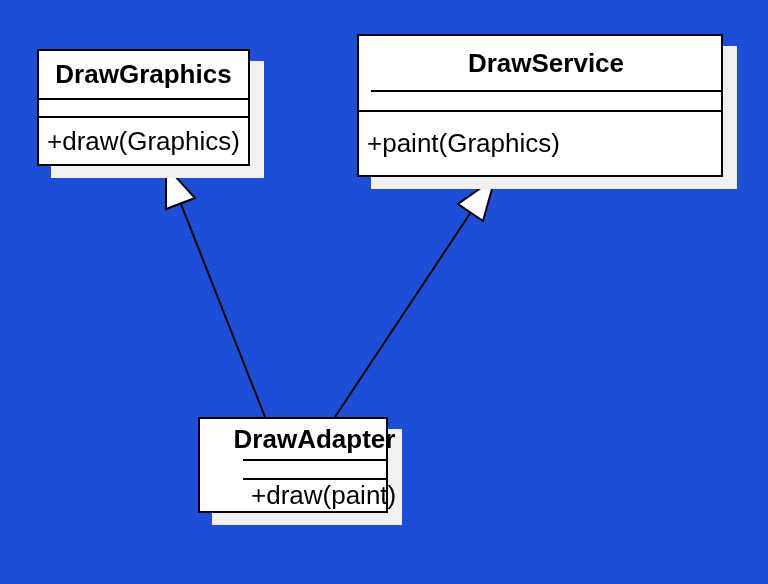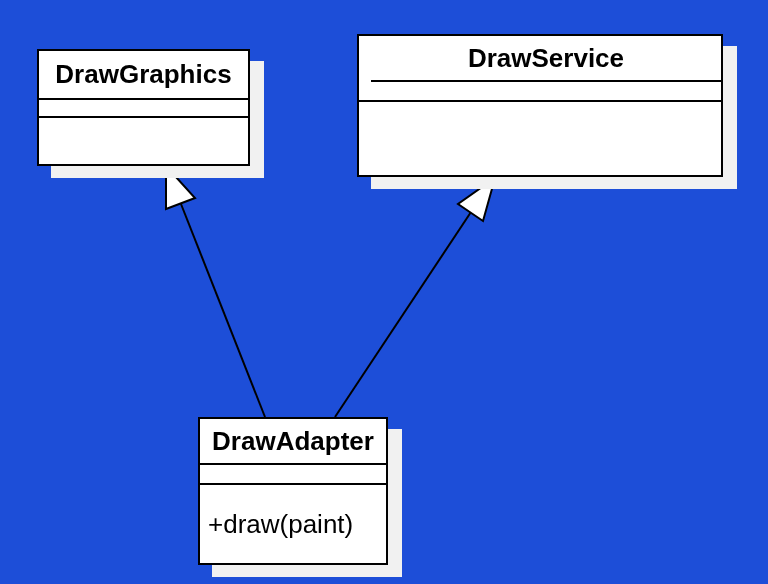--- a/index.html
+++ b/index.html
@@ -56,24 +56,24 @@
     font-size: 26px;
     line-height: 31px;
     white-space: nowrap;
   }
   
   #box-drawgraphics { left: 37px; top: 49px; width: 213px; height: 117px; }
   #box-drawgraphics .class-title { height: 49px; }
   #box-drawgraphics .class-attrs { height: 18px; }
   
   #box-drawservice { left: 357px; top: 34px; width: 366px; height: 143px; }
-  #box-drawservice .class-title { height: 46px; margin-left: 12px; }
+  #box-drawservice .class-title { height: 56px; margin-left: 12px; }
   #box-drawservice .class-attrs { height: 20px; }
   
-  #box-drawadapter { left: 198px; top: 417px; width: 190px; height: 148px; }
+  #box-drawadapter { left: 198px; top: 417px; width: 190px; height: 96px; padding-left: 43px; }
   #box-drawadapter .class-title { height: 46px; }
   #box-drawadapter .class-attrs { height: 20px; }
 </style>
 </head>
 <body>
 
 <div class="diagram-canvas">
 
   <svg class="relations-layer" viewBox="0 0 768 584" xmlns="http://www.w3.org/2000/svg">
 
@@ -84,26 +84,30 @@
 
     <g>
       <line x1="335" y1="417" x2="471" y2="212" stroke="#000000" stroke-width="2"></line>
       <polygon points="495,178 483,221 458,204" fill="#ffffff" stroke="#000000" stroke-width="2" stroke-linejoin="miter"></polygon>
     </g>
   </svg>
 
   <div class="class-box" id="box-drawgraphics">
     <div class="class-title">DrawGraphics</div>
     <div class="class-attrs"></div>
+    <div class="class-methods">
+      <div>+draw(Graphics)</div>
+    </div>
   </div>
 
   <div class="class-box" id="box-drawservice">
     <div class="class-title">DrawService</div>
     <div class="class-attrs"></div>
     <div class="class-methods">
+      <div>+paint(Graphics)</div>
     </div>
   </div>
 
   <div class="class-box" id="box-drawadapter">
     <div class="class-title">DrawAdapter</div>
     <div class="class-attrs"></div>
     <div class="class-methods">
       <div>+draw(paint)</div>
     </div>
   </div>

